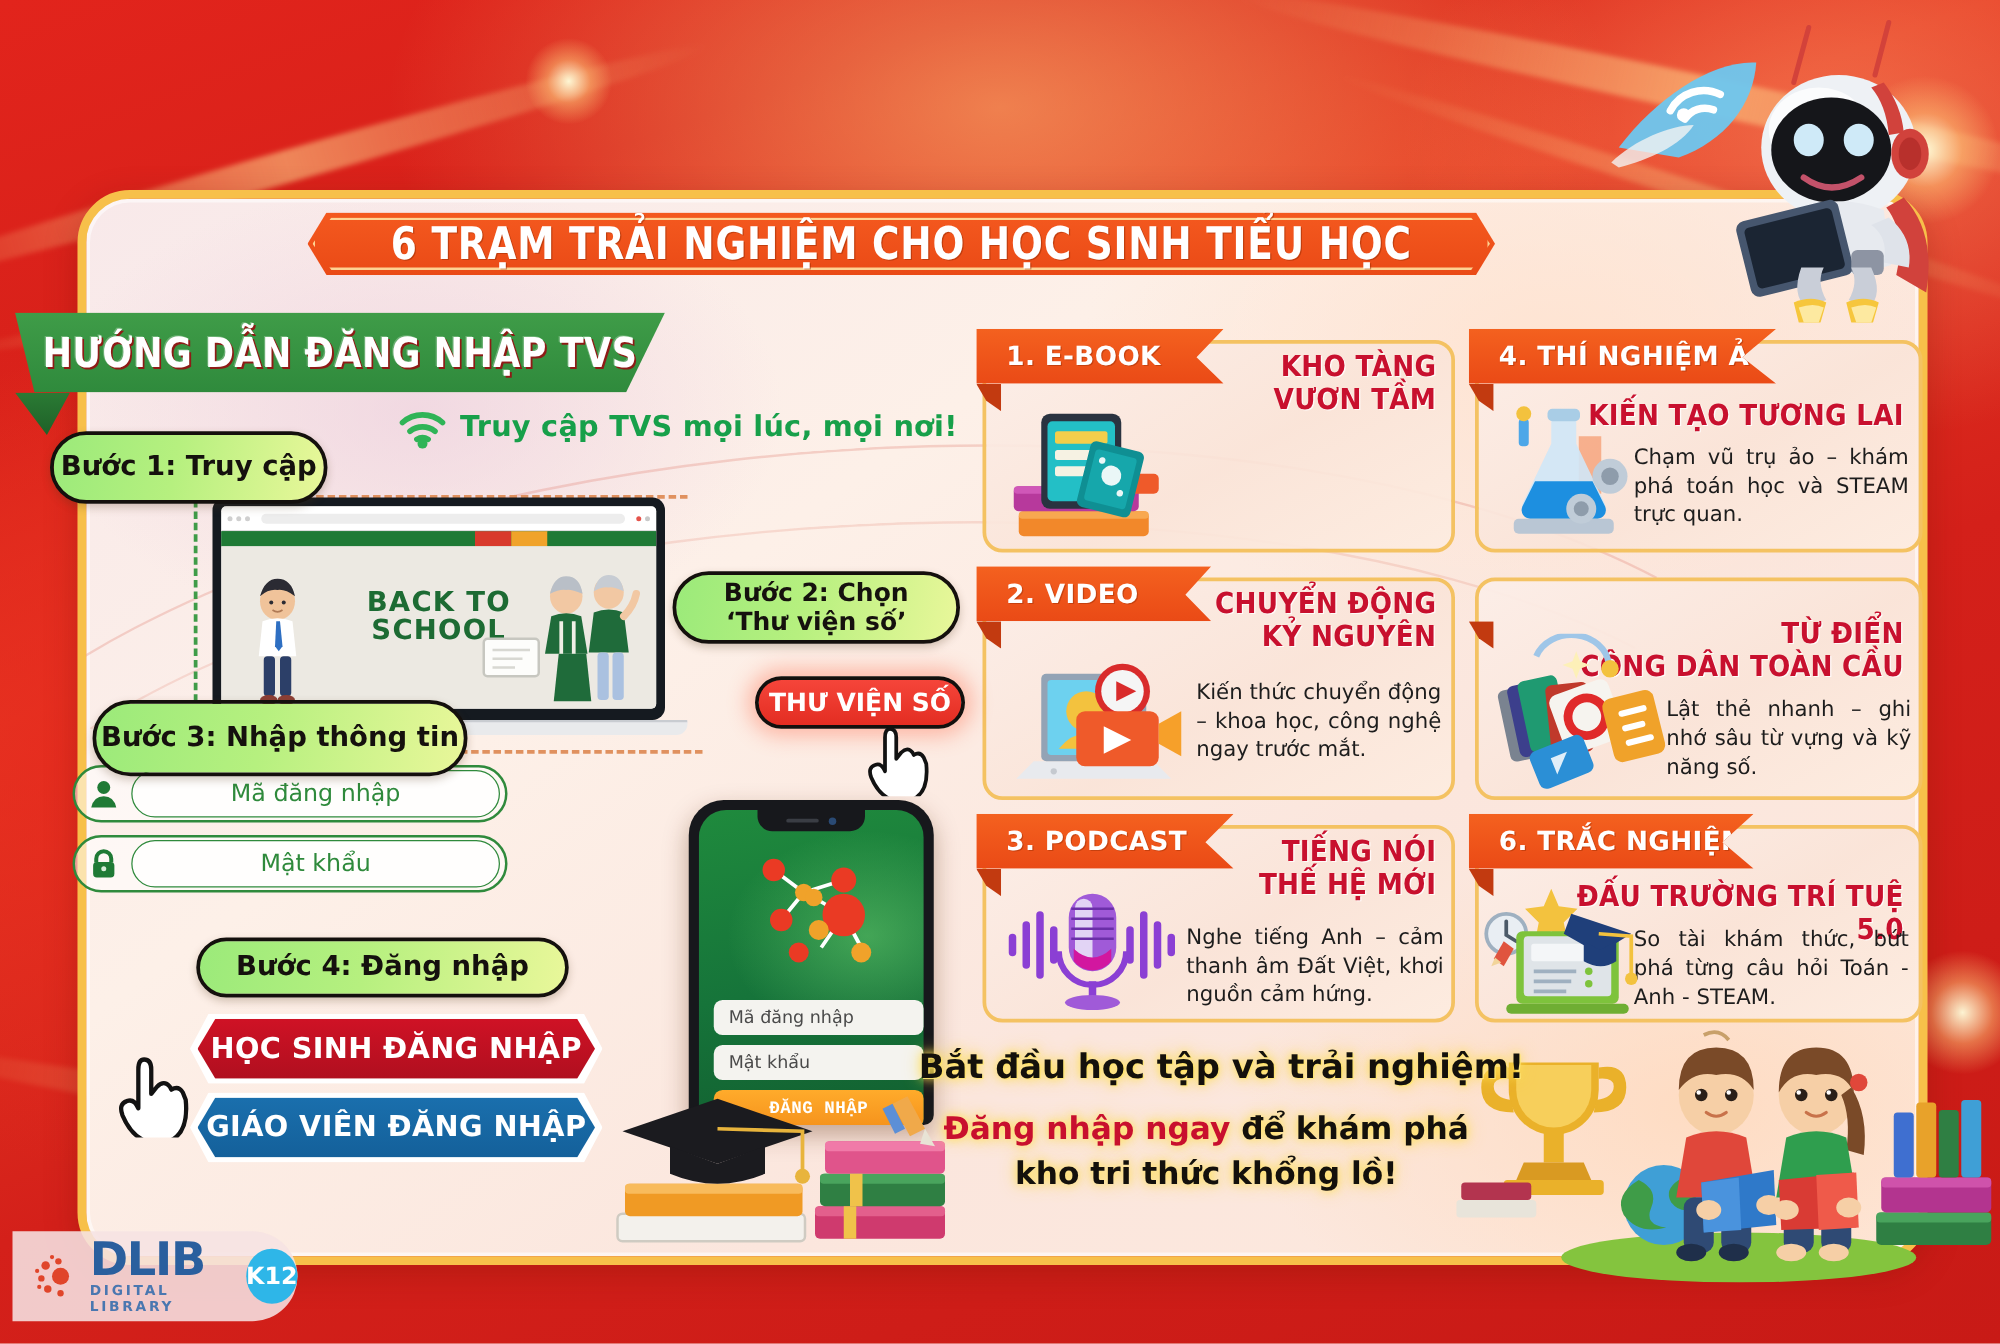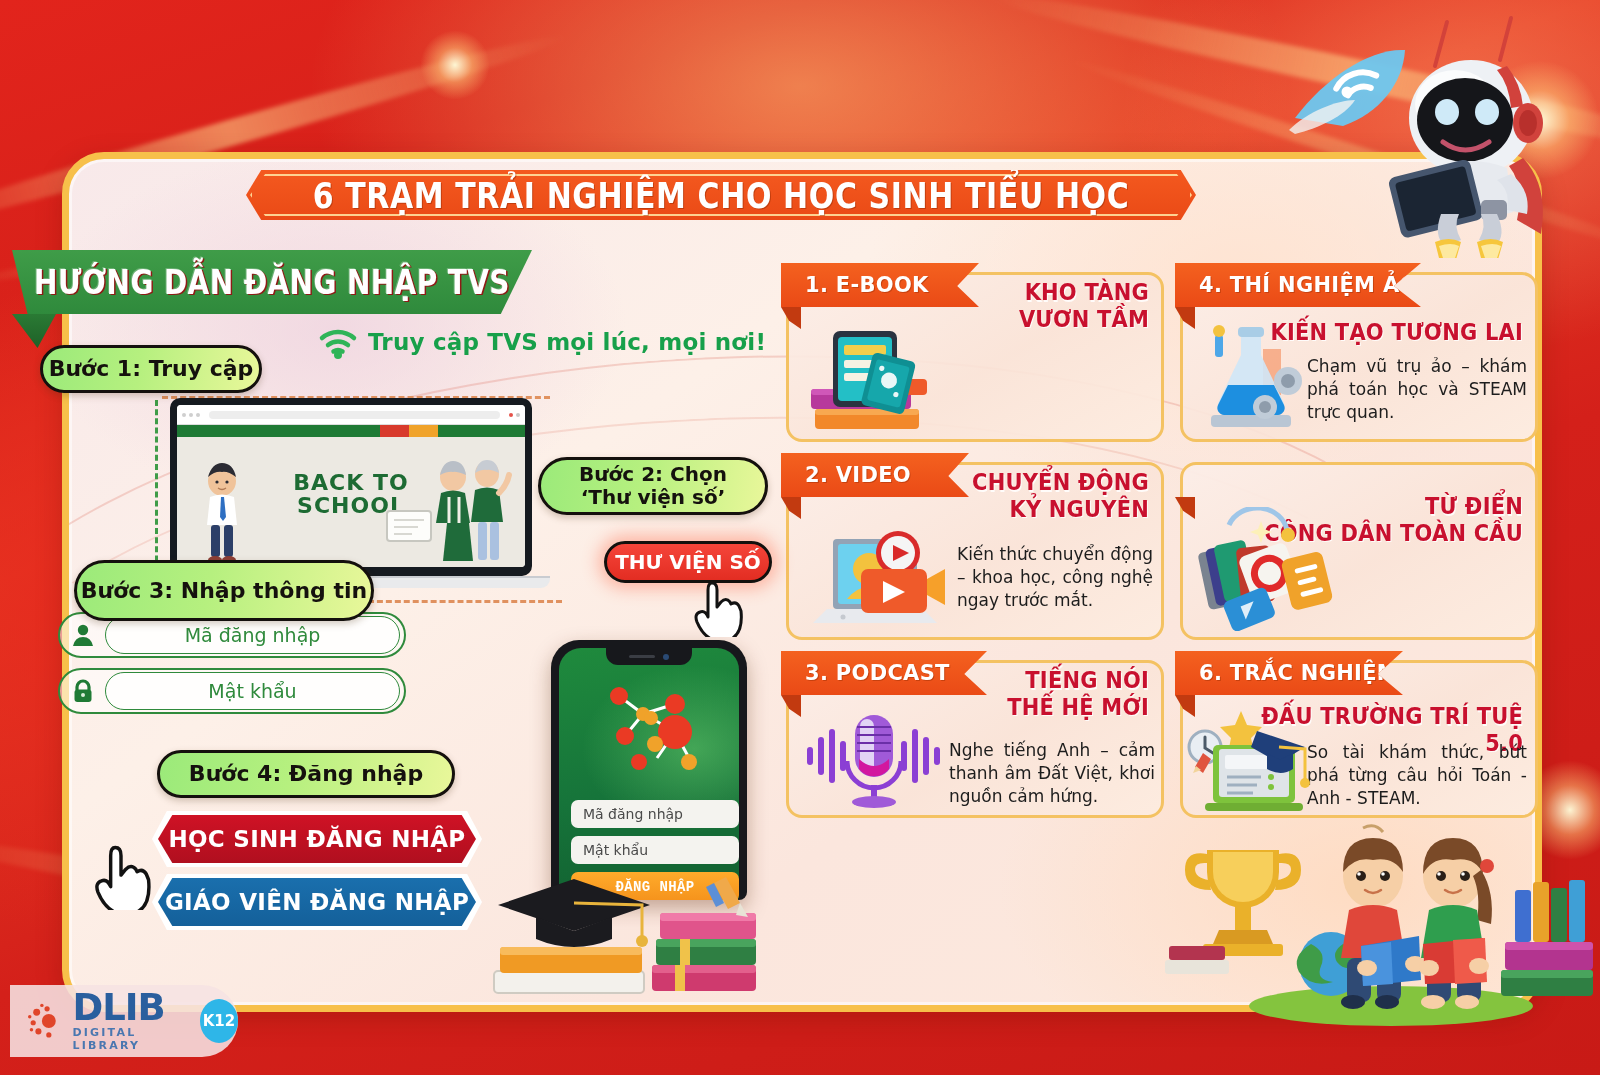--- a/index.html
+++ b/index.html
@@ -149,21 +149,21 @@
   
   .step-pill {
     position: absolute; z-index: 28;
     background: linear-gradient(100deg,#9bea7a 0%,#b6f07f 45%,#e9f79a 100%);
     border: 3px solid #14100d; border-radius: 999px;
     display: flex; align-items: center; justify-content: center; text-align:center;
     font-family: "DejaVu Sans", sans-serif; font-weight: 700; color: #15110e;
     box-shadow: 0 3px 7px rgba(80,50,20,.25);
     line-height: 1.15;
   }
-  #step1 { left: 40px; top: 345px; width: 222px; height: 48px; font-size: 22px; }
+  #step1 { left: 40px; top: 345px; width: 222px; height: 58px; font-size: 22px; }
   #step2 { left: 538px; top: 457px; width: 230px; height: 58px; font-size: 20px; padding: 0 10px; }
   #step3 { left: 74px; top: 560px; width: 300px; height: 61px; font-size: 22px; }
   #step4 { left: 157px; top: 750px; width: 298px; height: 48px; font-size: 22px; }
 
   
   #laptop {
     position: absolute; left: 162px; top: 398px; width: 388px; height: 200px; z-index: 8;
   }
   #laptop .screen {
     position:absolute; left:8px; top:0; width:362px; height:178px;
@@ -341,21 +341,21 @@
   #logo-text{
     font-family:"DejaVu Sans",sans-serif; font-weight:700; font-size:37px; color:#2a5f9e; letter-spacing:-1px;
     line-height:.95;
   }
   #logo-sub{
     font-family:"DejaVu Sans",sans-serif; font-weight:700; font-size:11px; color:#4a77b0; letter-spacing:2.2px;
   }
   #logo-k12{
     width:44px;height:44px;border-radius:50%;background:#2eb6e8;color:#fff;
     display:flex;align-items:center;justify-content:center;
-    font-family:"DejaVu Sans",sans-serif;font-weight:700;font-size:15px;
+    font-family:"DejaVu Sans",sans-serif;font-weight:700;font-size:19px;
   }
 </style>
 </head>
 <body>
 
 <div id="poster">
 
   <div class="streak" style="left:-120px;top:120px;width:700px;height:26px;transform:rotate(-16deg);"></div>
   <div class="streak" style="left:-60px;top:230px;width:560px;height:14px;transform:rotate(-10deg);opacity:.7;"></div>
   <div class="streak" style="left:980px;top:60px;width:760px;height:30px;transform:rotate(12deg);"></div>
@@ -743,20 +743,21 @@
       <circle cx="72" cy="84" r="6" fill="#8e9cab"></circle>
     </svg>
   </div>
 
   <div class="card" id="card5">
     <div class="ribbon-tail"></div>
     <div class="card-title" style="top:32px;width:276px;">
       <div>TỪ ĐIỂN</div>
       <div>CÔNG DÂN TOÀN CẦU</div>
     </div>
+    <div class="card-desc" style="left:150px;top:92px;width:196px;">Lật thẻ nhanh – ghi nhớ sâu từ vựng và kỹ năng số.</div>
     <svg class="card-icon" style="left:8px;top:42px;width:146px;height:124px;" viewBox="0 0 146 124">
       <path d="M38 18 a30 26 0 0 1 58 6" stroke="#9fc6e8" stroke-width="5" fill="none"></path>
       <circle cx="97" cy="28" r="7" fill="#f3c23e"></circle>
       <path d="M70 14 l3 8 l8 3 l-8 3 l-3 8 l-3 -8 l-8 -3 l8 -3z" fill="#fdf0b8"></path>
       <g transform="rotate(-12 40 70)">
         <rect x="12" y="40" width="36" height="58" rx="5" fill="#7a8390"></rect>
         <rect x="20" y="38" width="34" height="58" rx="5" fill="#3c3f8c"></rect>
         <rect x="29" y="36" width="32" height="58" rx="5" fill="#1f9a71"></rect>
       </g>
       <g transform="rotate(-6 62 72)">
@@ -799,20 +800,27 @@
       <rect x="18" y="98" width="98" height="8" rx="4" fill="#6fae33"></rect>
       <path d="M8 62 l8 -14 l8 6 l-8 14z" fill="#e0543e"></path>
       <path d="M6 68 l3 -7 l5 4z" fill="#f2d49a"></path>
       <path d="M70 26 L118 42 L92 58 L64 42 Z" fill="#1f3f7a"></path>
       <path d="M80 48 v16 q14 8 26 0 v-16 l-13 7z" fill="#1f3f7a"></path>
       <path d="M92 42 L118 44 L118 74" stroke="#f3c23e" stroke-width="3" fill="none"></path>
       <circle cx="118" cy="78" r="5" fill="#f3c23e"></circle>
     </svg>
   </div>
 
+  <div id="cta">
+    <div id="cta-line1">Bắt đầu học tập và trải nghiệm!</div>
+    <div id="cta-line2">
+      <span class="hl">Đăng nhập ngay</span><span> để khám phá</span><br>
+      <span>kho tri thức khổng lồ!</span>
+    </div>
+  </div>
 
   <svg style="position:absolute;left:1165px;top:818px;width:430px;height:208px;z-index:21;" viewBox="0 0 430 208">
 
     <ellipse cx="226" cy="188" rx="142" ry="20" fill="#84c43e"></ellipse>
 
     <g>
       <path d="M42 32 h72 v22 a36 36 0 0 1 -72 0z" fill="#eab12a"></path>
       <path d="M48 34 h60 v20 a30 30 0 0 1 -60 0z" fill="#f7cf5b"></path>
       <path d="M42 36 q-22 -4 -22 16 q0 20 26 20 l-2 -10 q-14 -2 -14 -11 q0 -7 12 -6z" fill="#eab12a"></path>
       <path d="M114 36 q22 -4 22 16 q0 20 -26 20 l2 -10 q14 -2 14 -11 q0 -7 -12 -6z" fill="#eab12a"></path>

